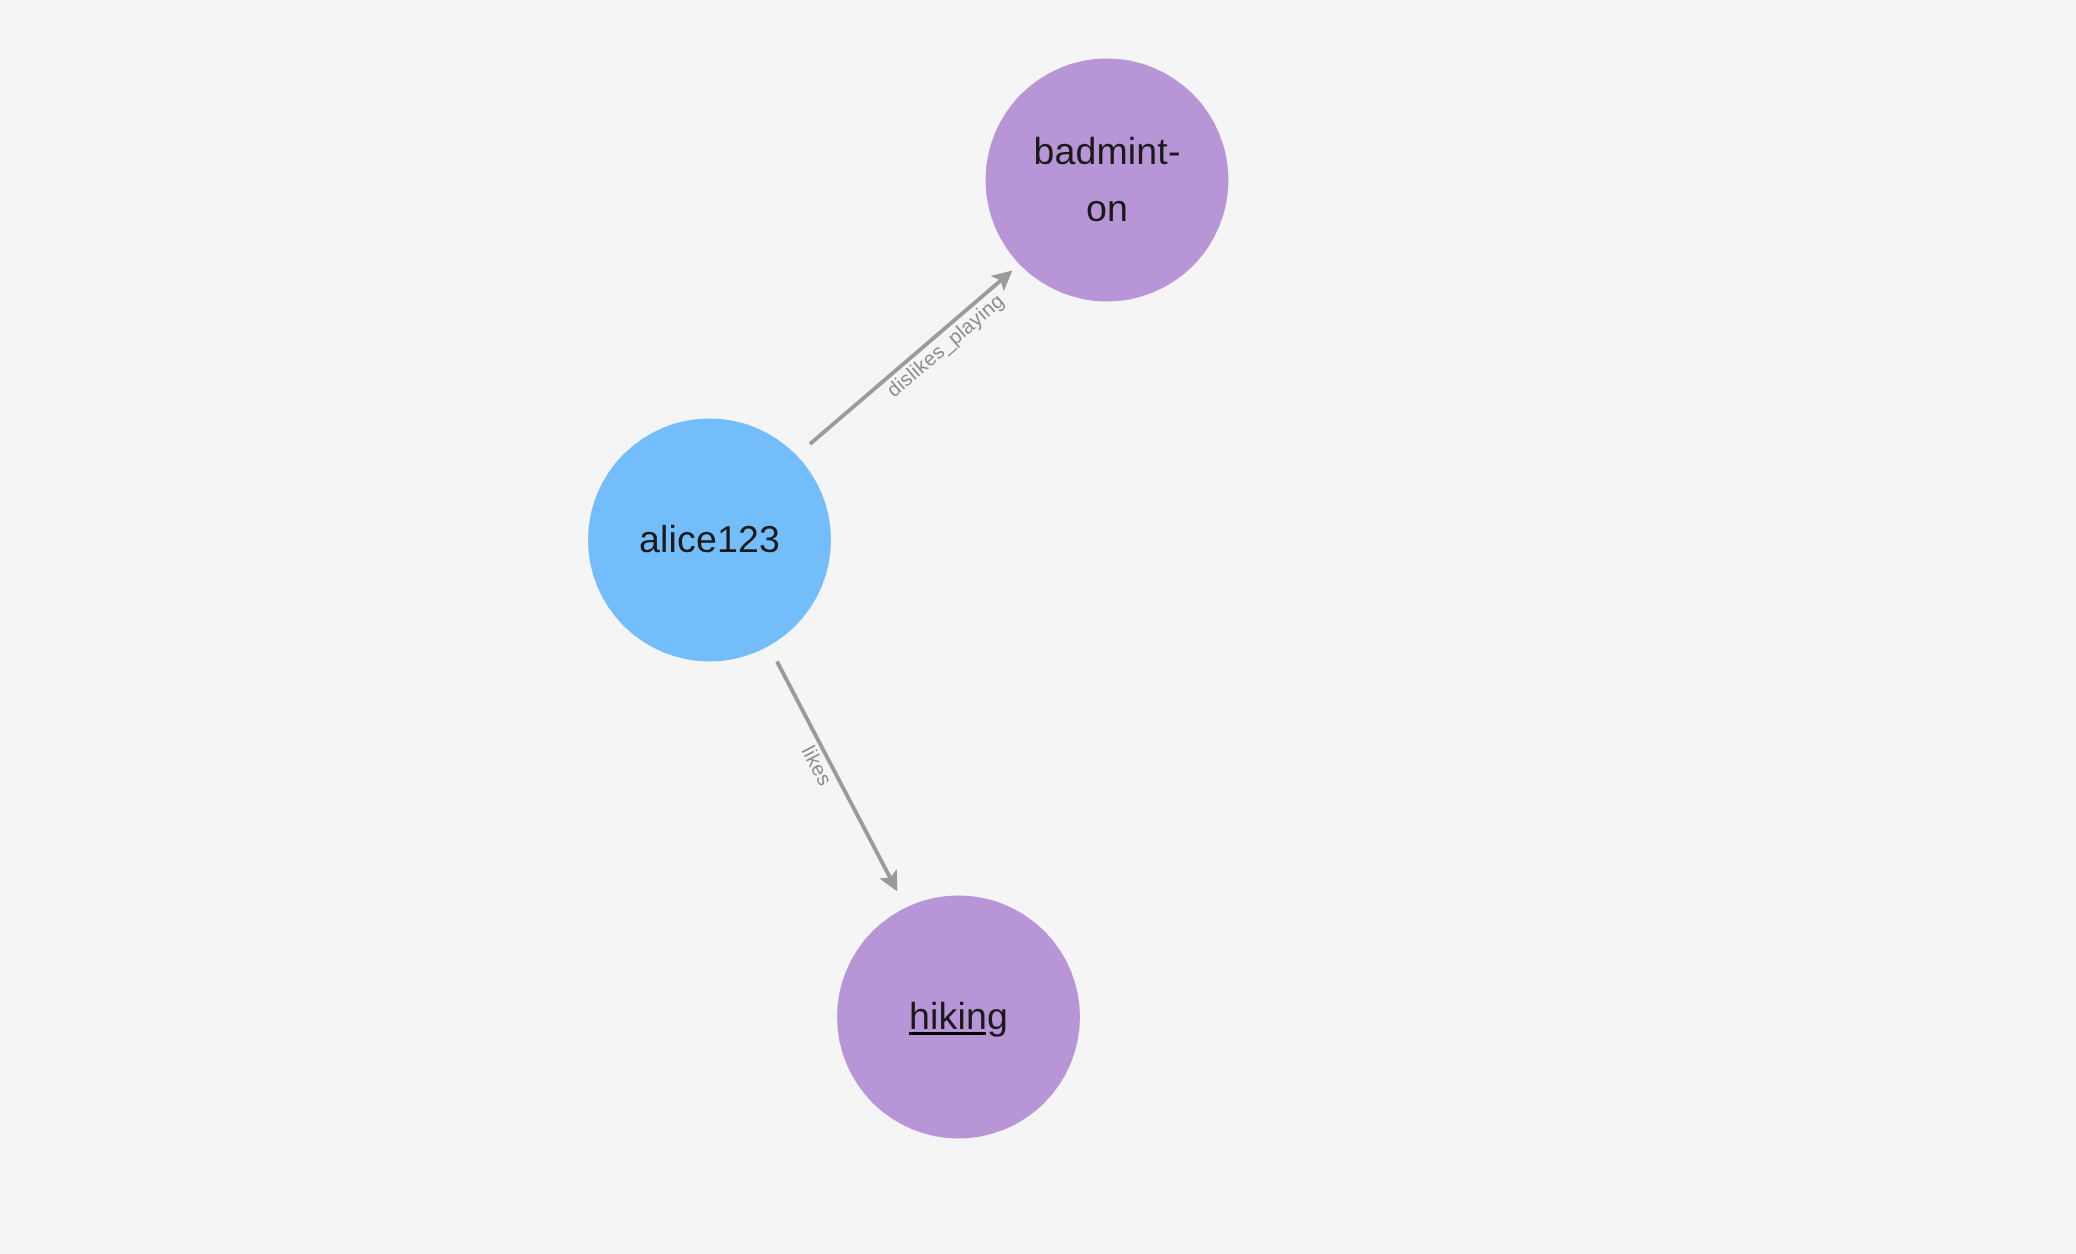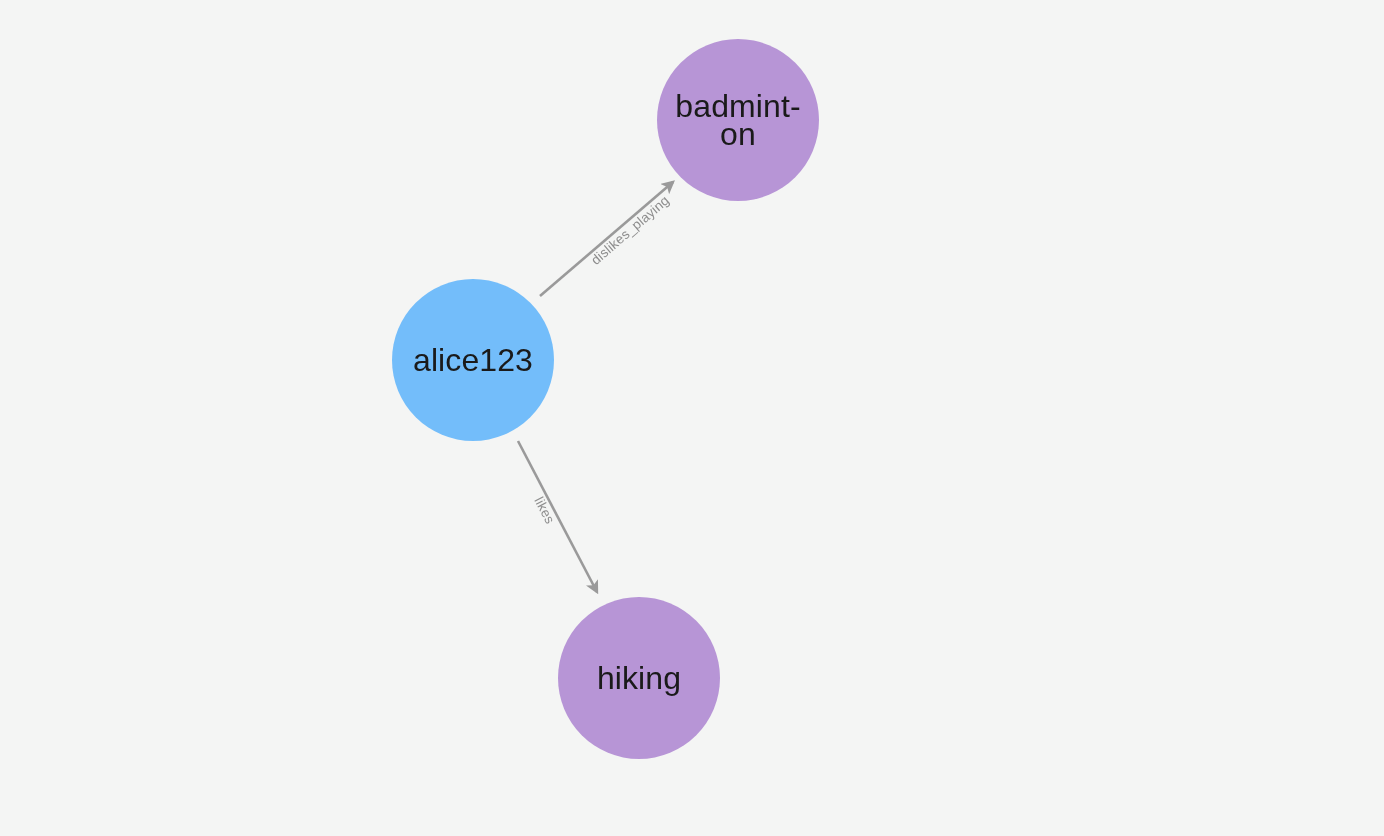--- a/index.html
+++ b/index.html
@@ -35,22 +35,22 @@
     border-radius: 50%;
     display: flex;
     align-items: center;
     justify-content: center;
     text-align: center;
     box-sizing: border-box;
     cursor: pointer;
   }
   .node-label {
     color: #1a1a1a;
-    font-size: 32px;
-    line-height: 28px;
+    font-size: 25px;
+    line-height: 38px;
     letter-spacing: 0.1px;
     white-space: pre-line;
     pointer-events: none;
     user-select: none;
   }
   .edge-label {
     position: absolute;
     color: #8d8d8d;
     font-size: 13.5px;
     letter-spacing: 0.2px;
@@ -92,16 +92,16 @@
     <div class="edge-hit" style="left: 540px; top: 296px; width: 175.171px; transform: translateY(-50%) rotate(-40.6013deg);"></div>
     <div class="edge-label" style="color: rgb(141, 141, 141); left: 537.84px; top: 498.336px; transform: translateY(-50%) rotate(62.3824deg);">likes</div>
     <div class="edge-hit" style="left: 518px; top: 441px; width: 170.417px; transform: translateY(-50%) rotate(62.3824deg);"></div>
     <div class="node" style="left: 657px; top: 39px; width: 162px; height: 162px;">
       <span class="node-label" style="color: rgb(26, 26, 26);">badmint-
 on</span>
     </div>
     <div class="node" style="left: 392px; top: 279px; width: 162px; height: 162px; justify-content: center;">
       <span class="node-label" style="color: rgb(26, 26, 26);">alice123</span>
     </div>
-    <div class="node" style="left: 558px; top: 597px; width: 162px; height: 162px;">
+    <div class="node" style="left: 558px; top: 597px; width: 162px; height: 162px; text-decoration: underline;">
       <span class="node-label" style="color: rgb(26, 26, 26);">hiking</span>
     </div>
   </div>
 
 </body></html>

